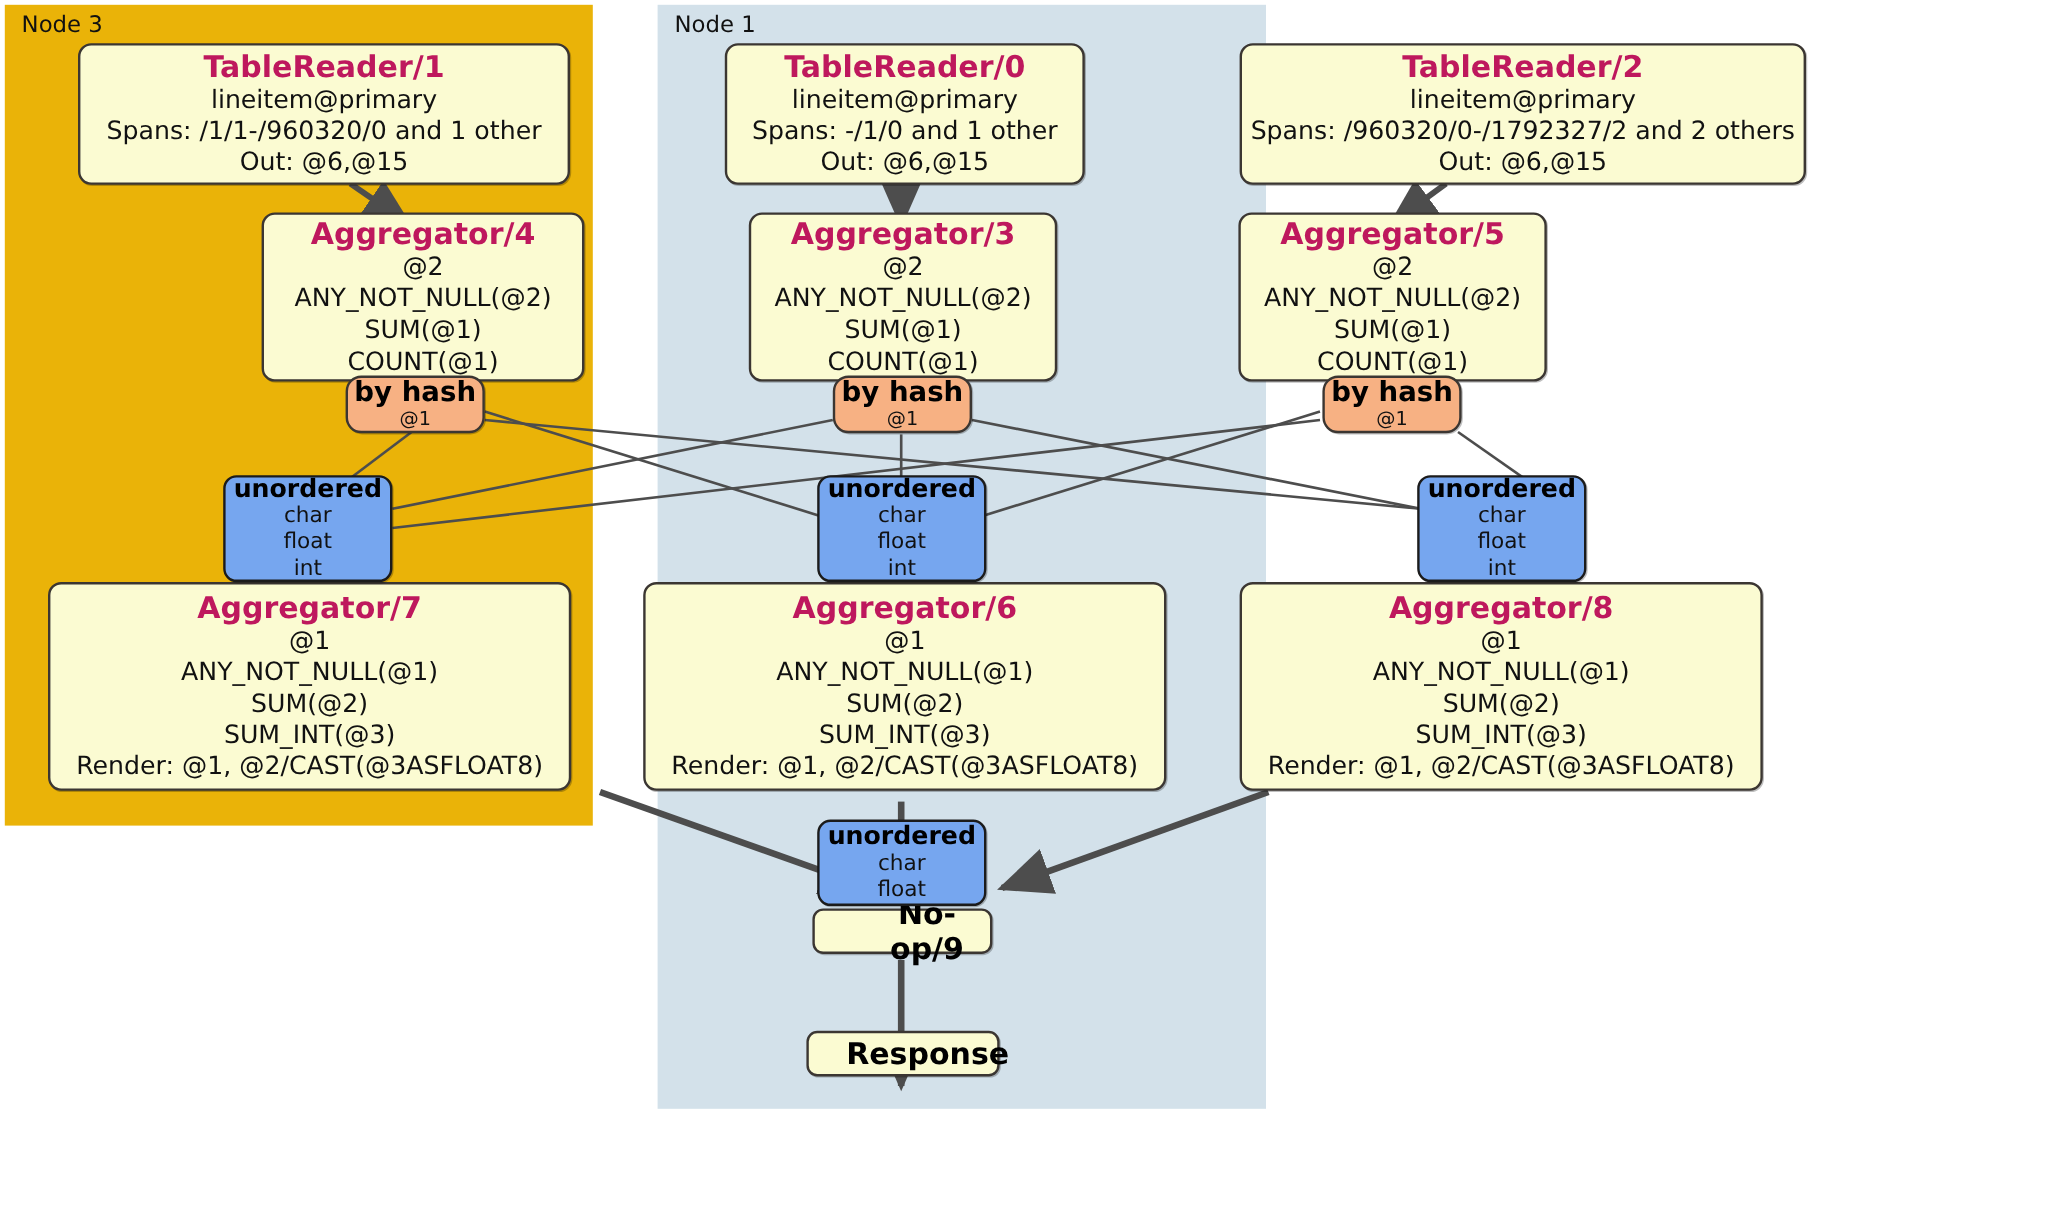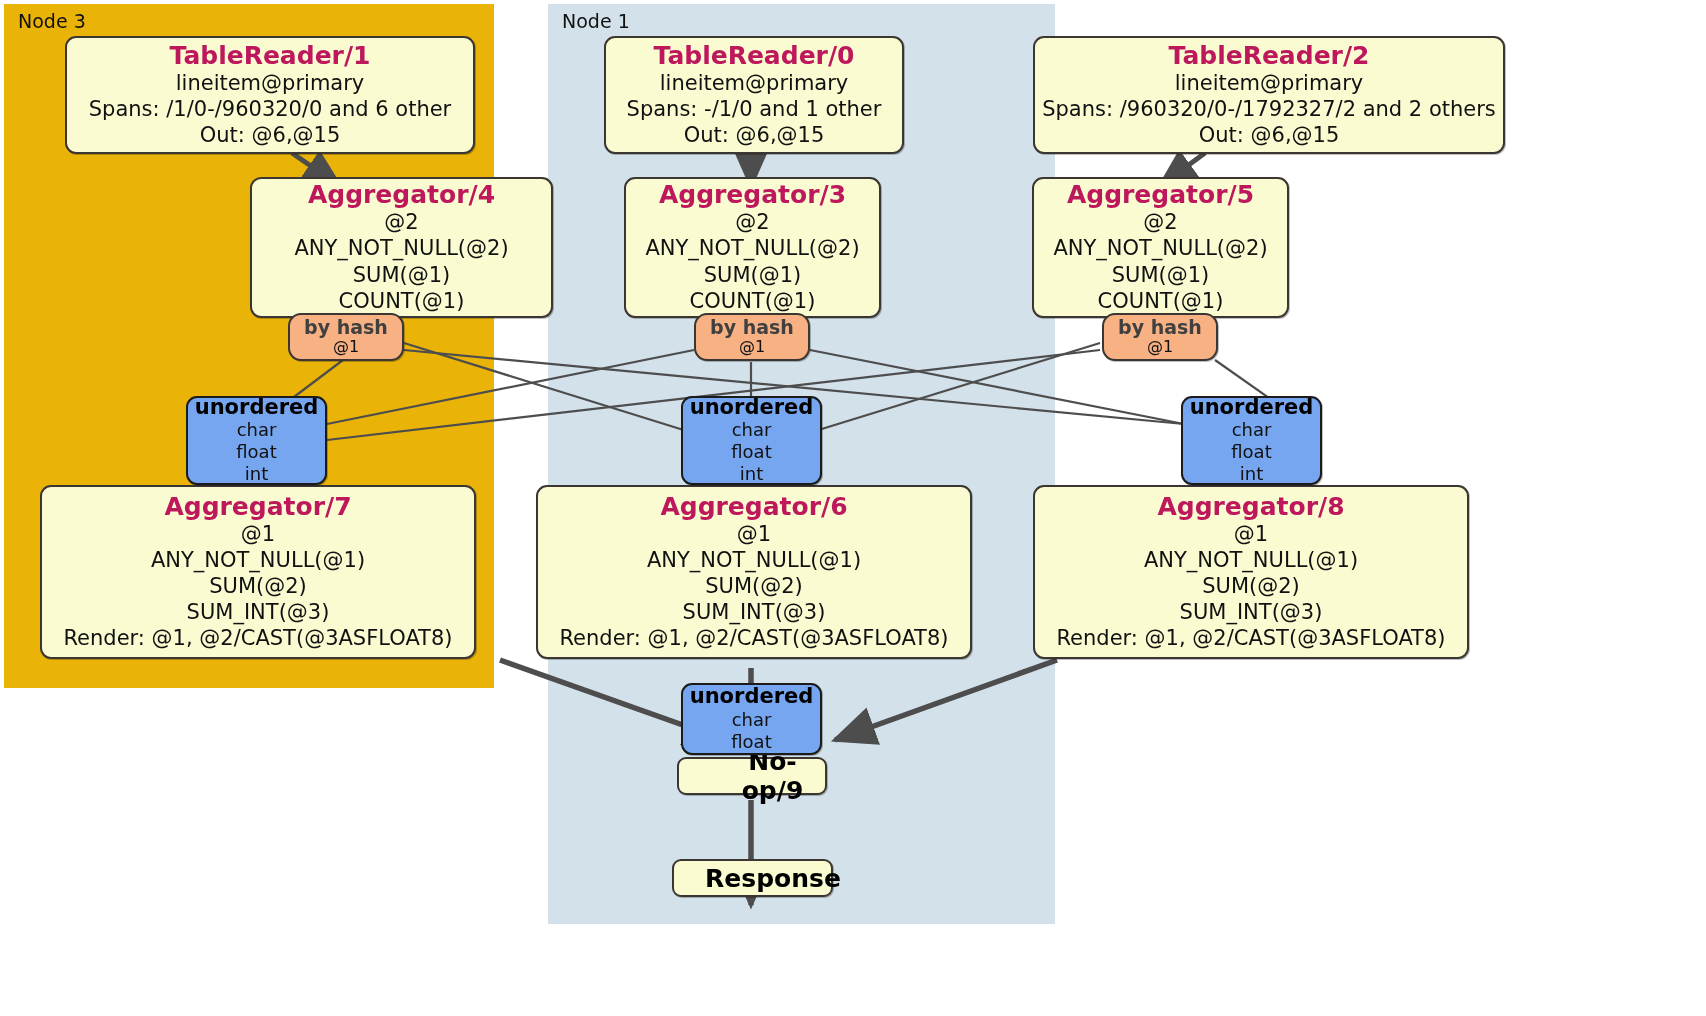--- a/index.html
+++ b/index.html
@@ -25,21 +25,21 @@
   .box{position:absolute;box-sizing:border-box;display:flex;flex-direction:column;
        align-items:center;justify-content:center;text-align:center;}
 
   .proc{background:#fbfbd2;border:2px solid #3b3632;border-radius:11px;
         box-shadow:1px 1px 0 rgba(0,0,0,0.25);}
   .proc .ttl{font-weight:bold;font-size:25px;color:#be185d;line-height:1.12;}
   .proc .det{font-size:21px;color:#111;line-height:1.24;}
 
   .router{background:#f7b183;border:2px solid #3b3632;border-radius:13px;
           box-shadow:1px 1px 0 rgba(0,0,0,0.25);}
-  .router .ttl{font-weight:bold;font-size:19px;color:#404040;line-height:1.1;}
+  .router .ttl{font-weight:bold;font-size:23px;color:#000000;line-height:1.1;}
   .router .det{font-size:16px;color:#111;line-height:1.15;}
 
   .stream{background:#76a6ef;border:2px solid #1b1b1b;border-radius:11px;
           box-shadow:1px 1px 0 rgba(0,0,0,0.25);}
   .stream .ttl{font-weight:bold;font-size:21px;color:#000;line-height:1.12;}
   .stream .det{font-size:18px;color:#111;line-height:1.22;}
 
   .simple{background:#fbfbd2;border:2px solid #3b3632;border-radius:9px;
           box-shadow:1px 1px 0 rgba(0,0,0,0.25);
           display:flex;align-items:center;justify-content:center;padding-left:41px;}
@@ -88,25 +88,25 @@
     <line x1="500" y1="660" x2="725" y2="740" stroke="#4d4d4d" stroke-width="5.5" marker-end="url(#arrowThick)"></line>
     <line x1="751" y1="668" x2="751" y2="740" stroke="#4d4d4d" stroke-width="5.5" marker-end="url(#arrowThick)"></line>
     <line x1="1057" y1="660" x2="835" y2="740" stroke="#4d4d4d" stroke-width="5.5" marker-end="url(#arrowThick)"></line>
 
     <line x1="751" y1="800" x2="751" y2="905" stroke="#4d4d4d" stroke-width="5.5" marker-end="url(#arrowThick)"></line>
   </svg>
 
   <div class="box proc z-proc" style="left:65px;top:36px;width:410px;height:118px;">
     <div class="ttl">TableReader/1</div>
     <div class="det">lineitem@primary</div>
-    <div class="det">Spans: /1/0-/960320/0 and 6 other</div>
+    <div class="det">Spans: /1/1-/960320/0 and 1 other</div>
     <div class="det">Out: @6,@15</div>
   </div>
 
-  <div class="box proc z-proc" style="left:218px;top:177px;width:303px;height:141px;margin-left:32px;">
+  <div class="box proc z-proc" style="left:218px;top:177px;width:269px;height:141px;">
     <div class="ttl">Aggregator/4</div>
     <div class="det">@2</div>
     <div class="det">ANY_NOT_NULL(@2)</div>
     <div class="det">SUM(@1)</div>
     <div class="det">COUNT(@1)</div>
   </div>
 
   <div class="box router z-router" style="left:288px;top:313px;width:116px;height:48px;">
     <div class="ttl">by hash</div>
     <div class="det">@1</div>

